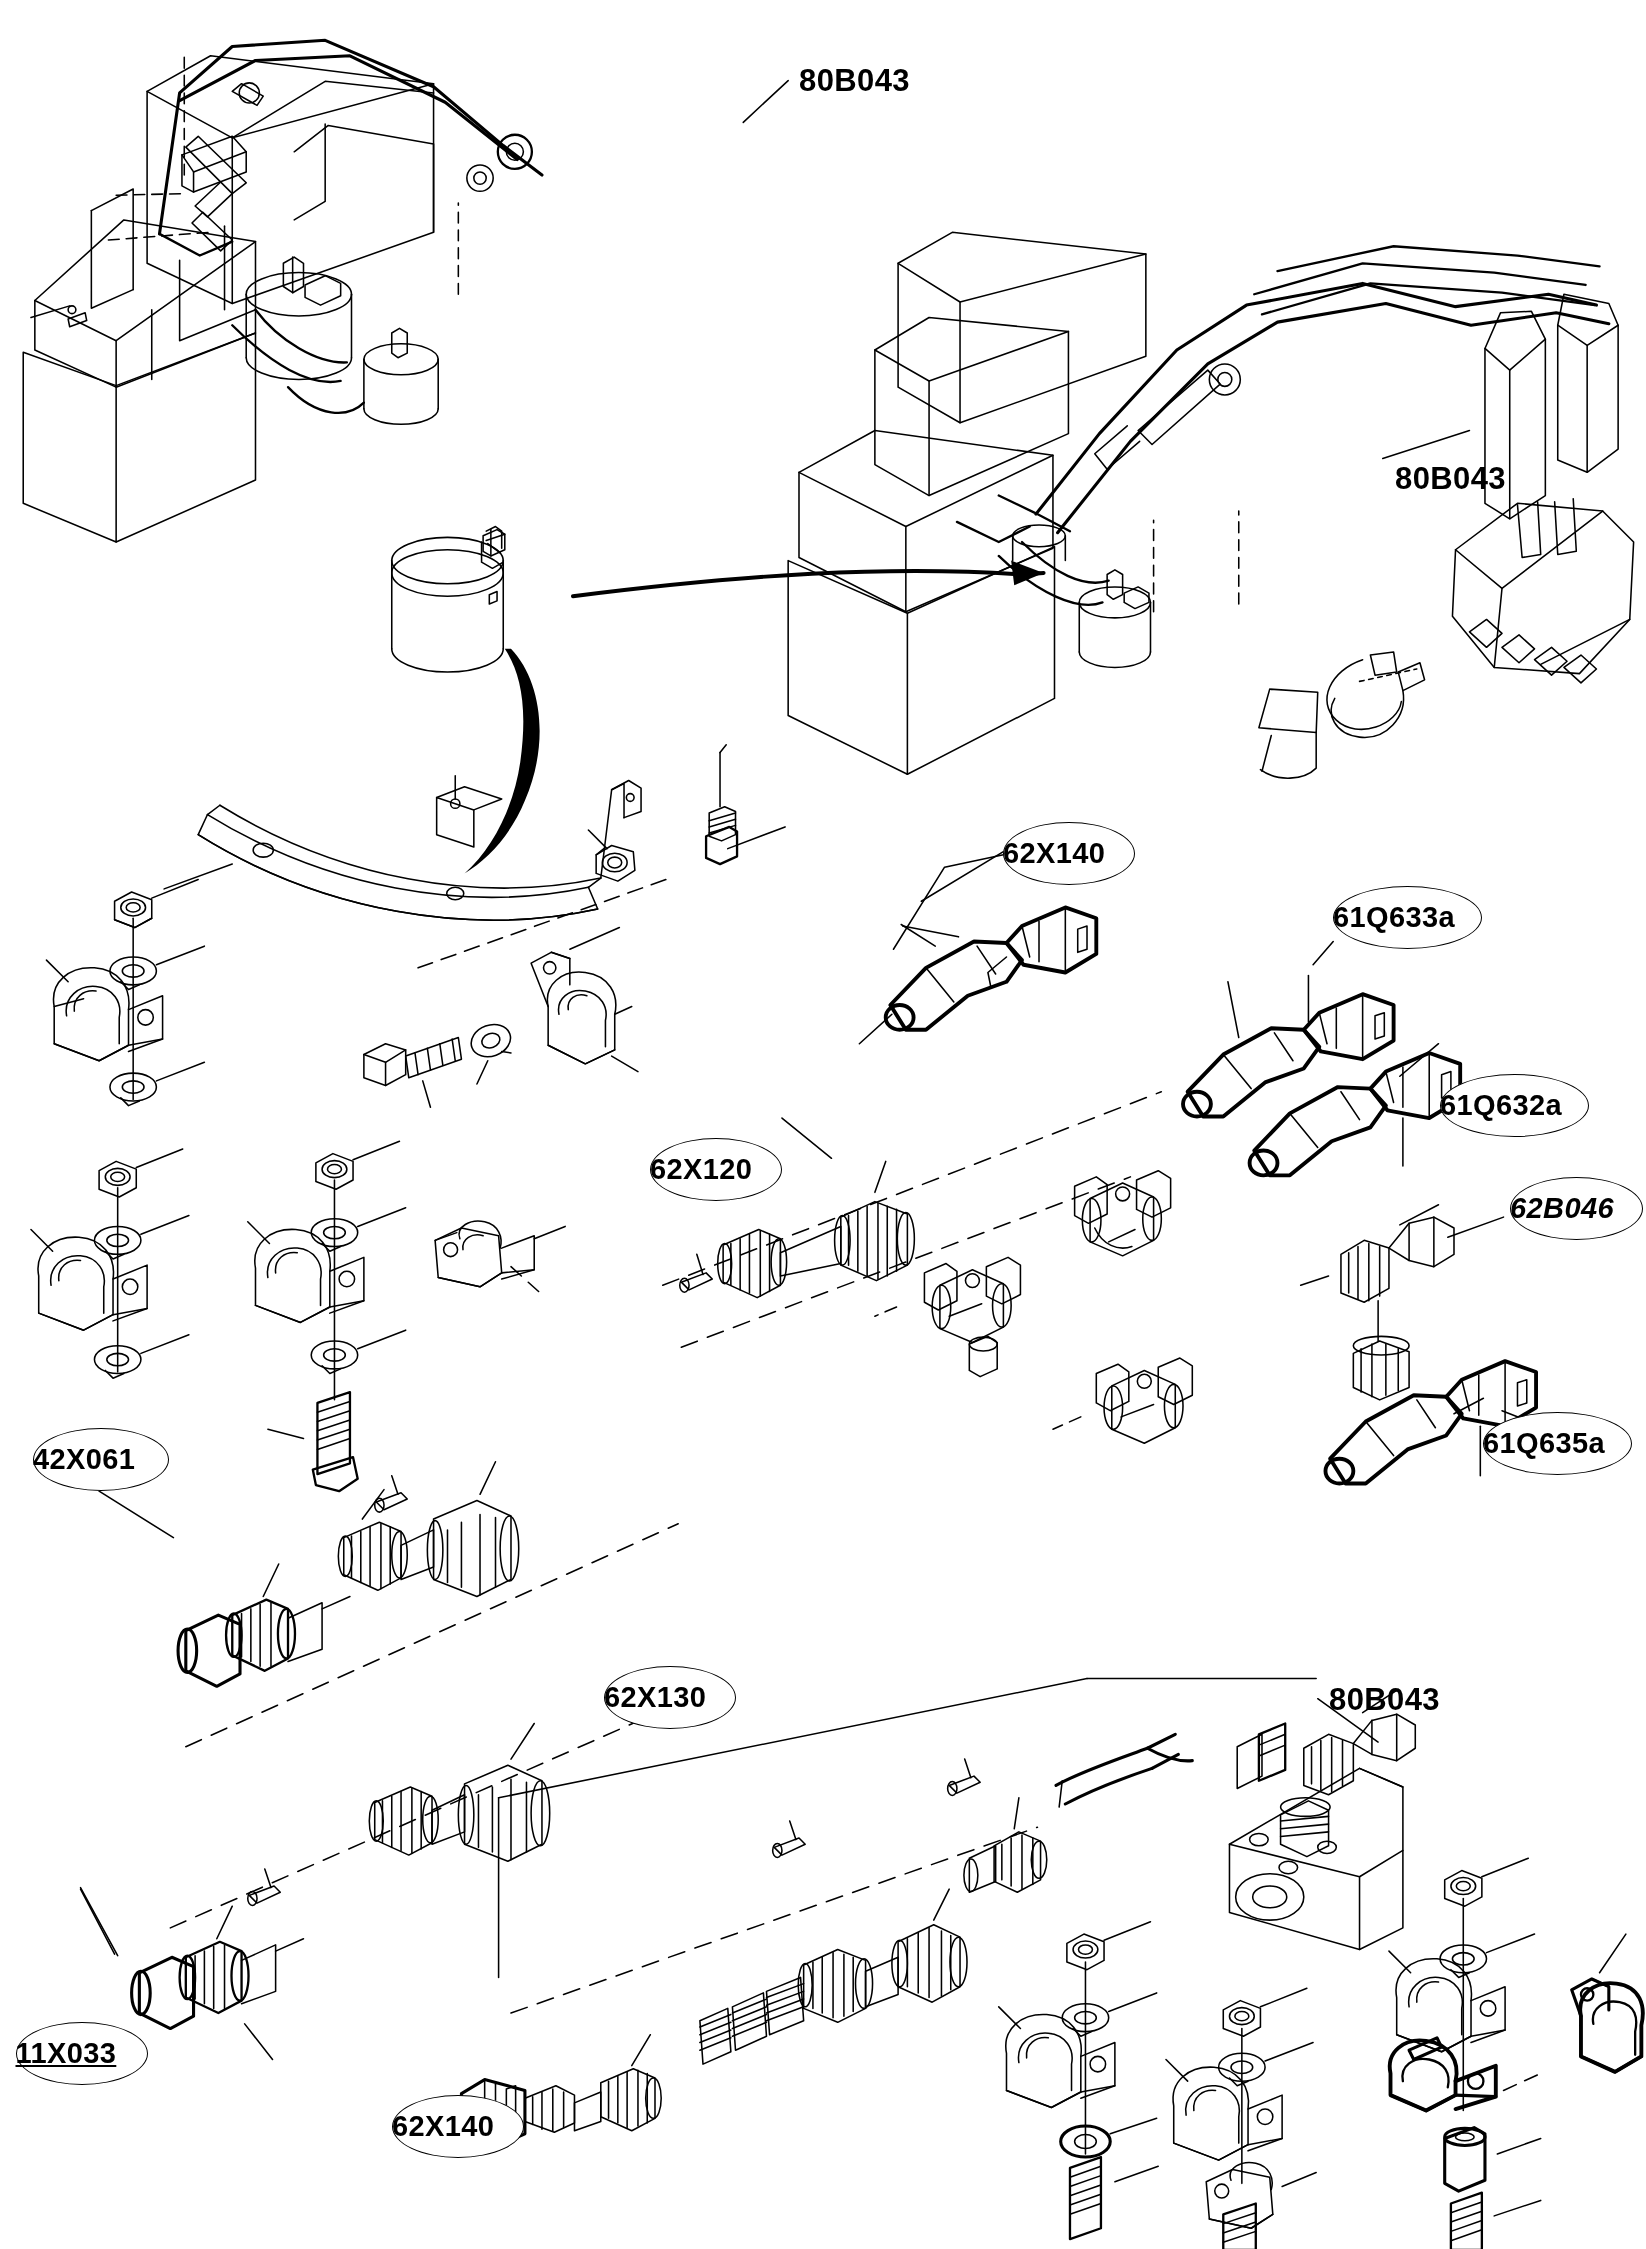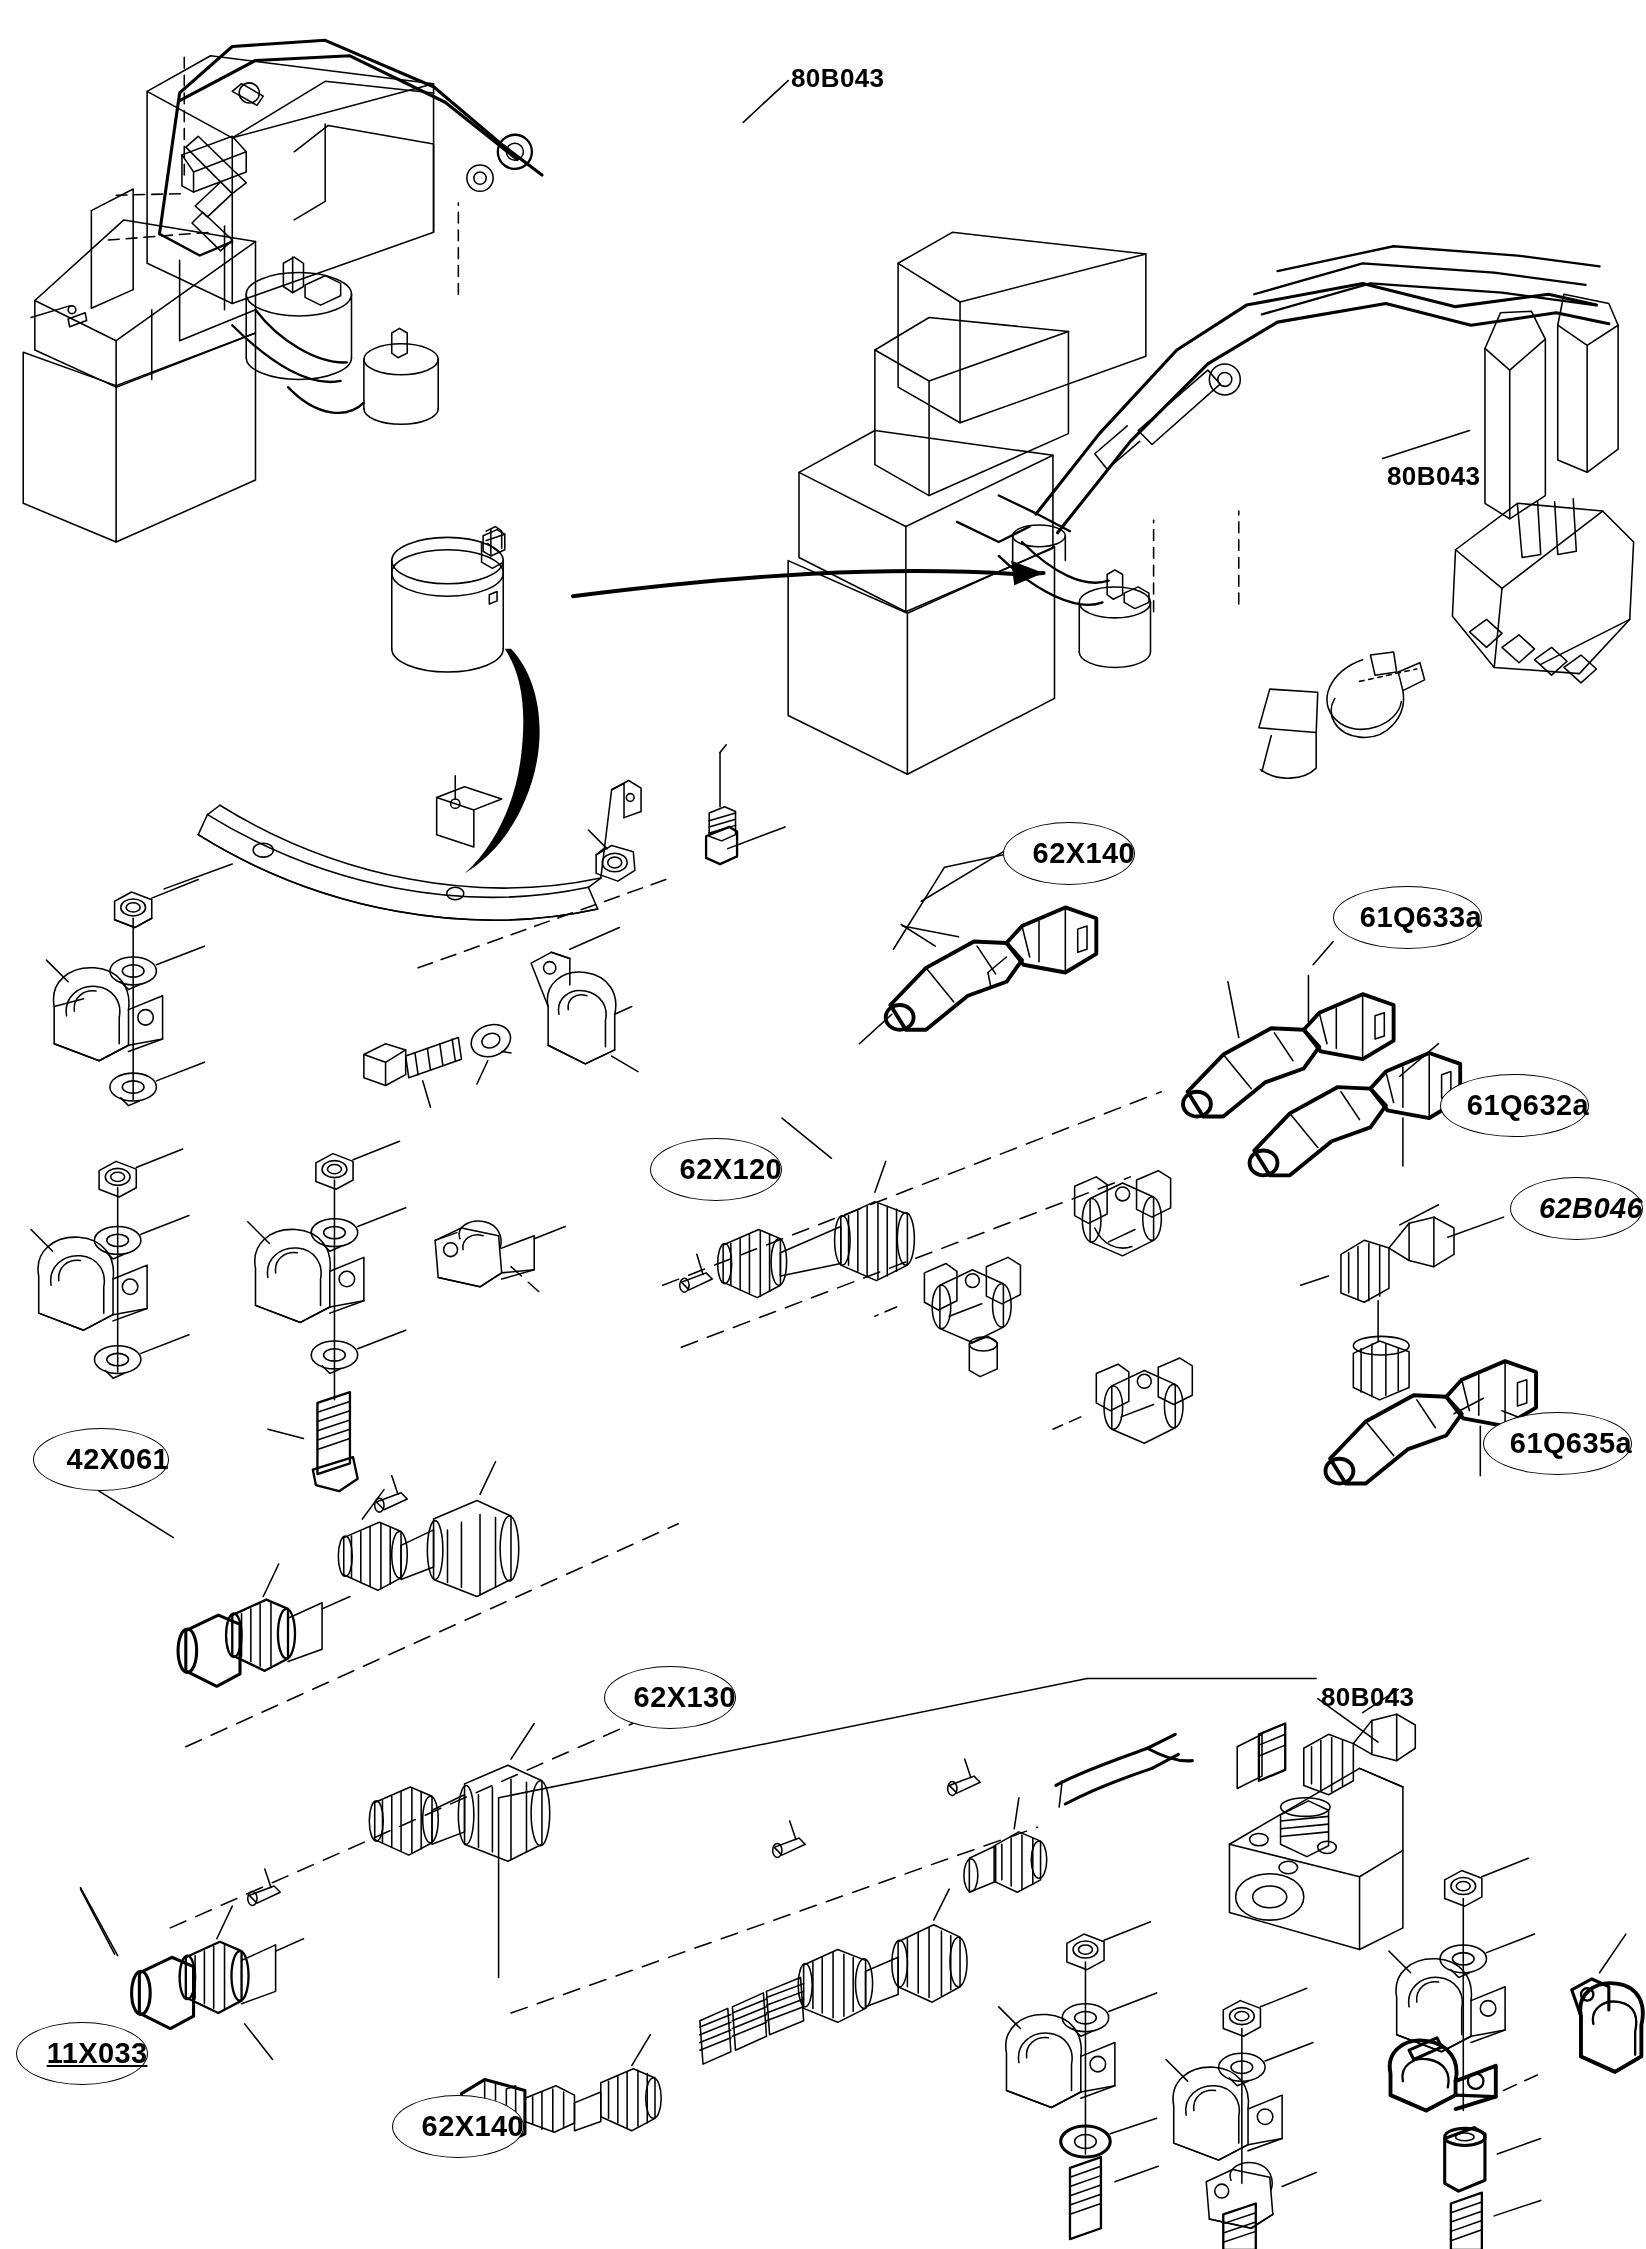--- a/index.html
+++ b/index.html
@@ -2,22 +2,22 @@
 <html style="font-size:12.4px"><head>
 <meta charset="utf-8">
 <style>
   html,body{margin:0;padding:0;background:#fff;}
   body{width:1646px;height:2250px;position:relative;overflow:hidden;
        font-family:"Liberation Sans", sans-serif;}
   #stage{position:absolute;left:0;top:0;width:1646px;height:2250px;}
   svg.layer{position:absolute;left:0;top:0;width:1646px;height:2250px;}
   .lbl{position:absolute;font-family:"Liberation Sans",sans-serif;
        font-weight:bold;color:#000;white-space:nowrap;}
-  .lbl-plain{font-size:26px;letter-spacing:0.4px;}
-  .oval-wrap{position:absolute;display:flex;align-items:center;justify-content:flex-end;}
+  .lbl-plain{font-size:31px;letter-spacing:0.4px;margin-left:8px;}
+  .oval-wrap{position:absolute;display:flex;align-items:center;justify-content:flex-start;}
   .oval-wrap .ovl{position:absolute;left:0;top:0;width:100%;height:100%;
       border:1.5px solid #000;border-radius:50%;background:#fff;box-sizing:border-box;}
   .oval-wrap .otxt{position:relative;z-index:2;font-family:"Liberation Sans",sans-serif;
       font-weight:bold;font-size:29px;color:#000;letter-spacing:0.4px;}
 </style>
 </head>
 <body>
 
 <div id="stage">
 

